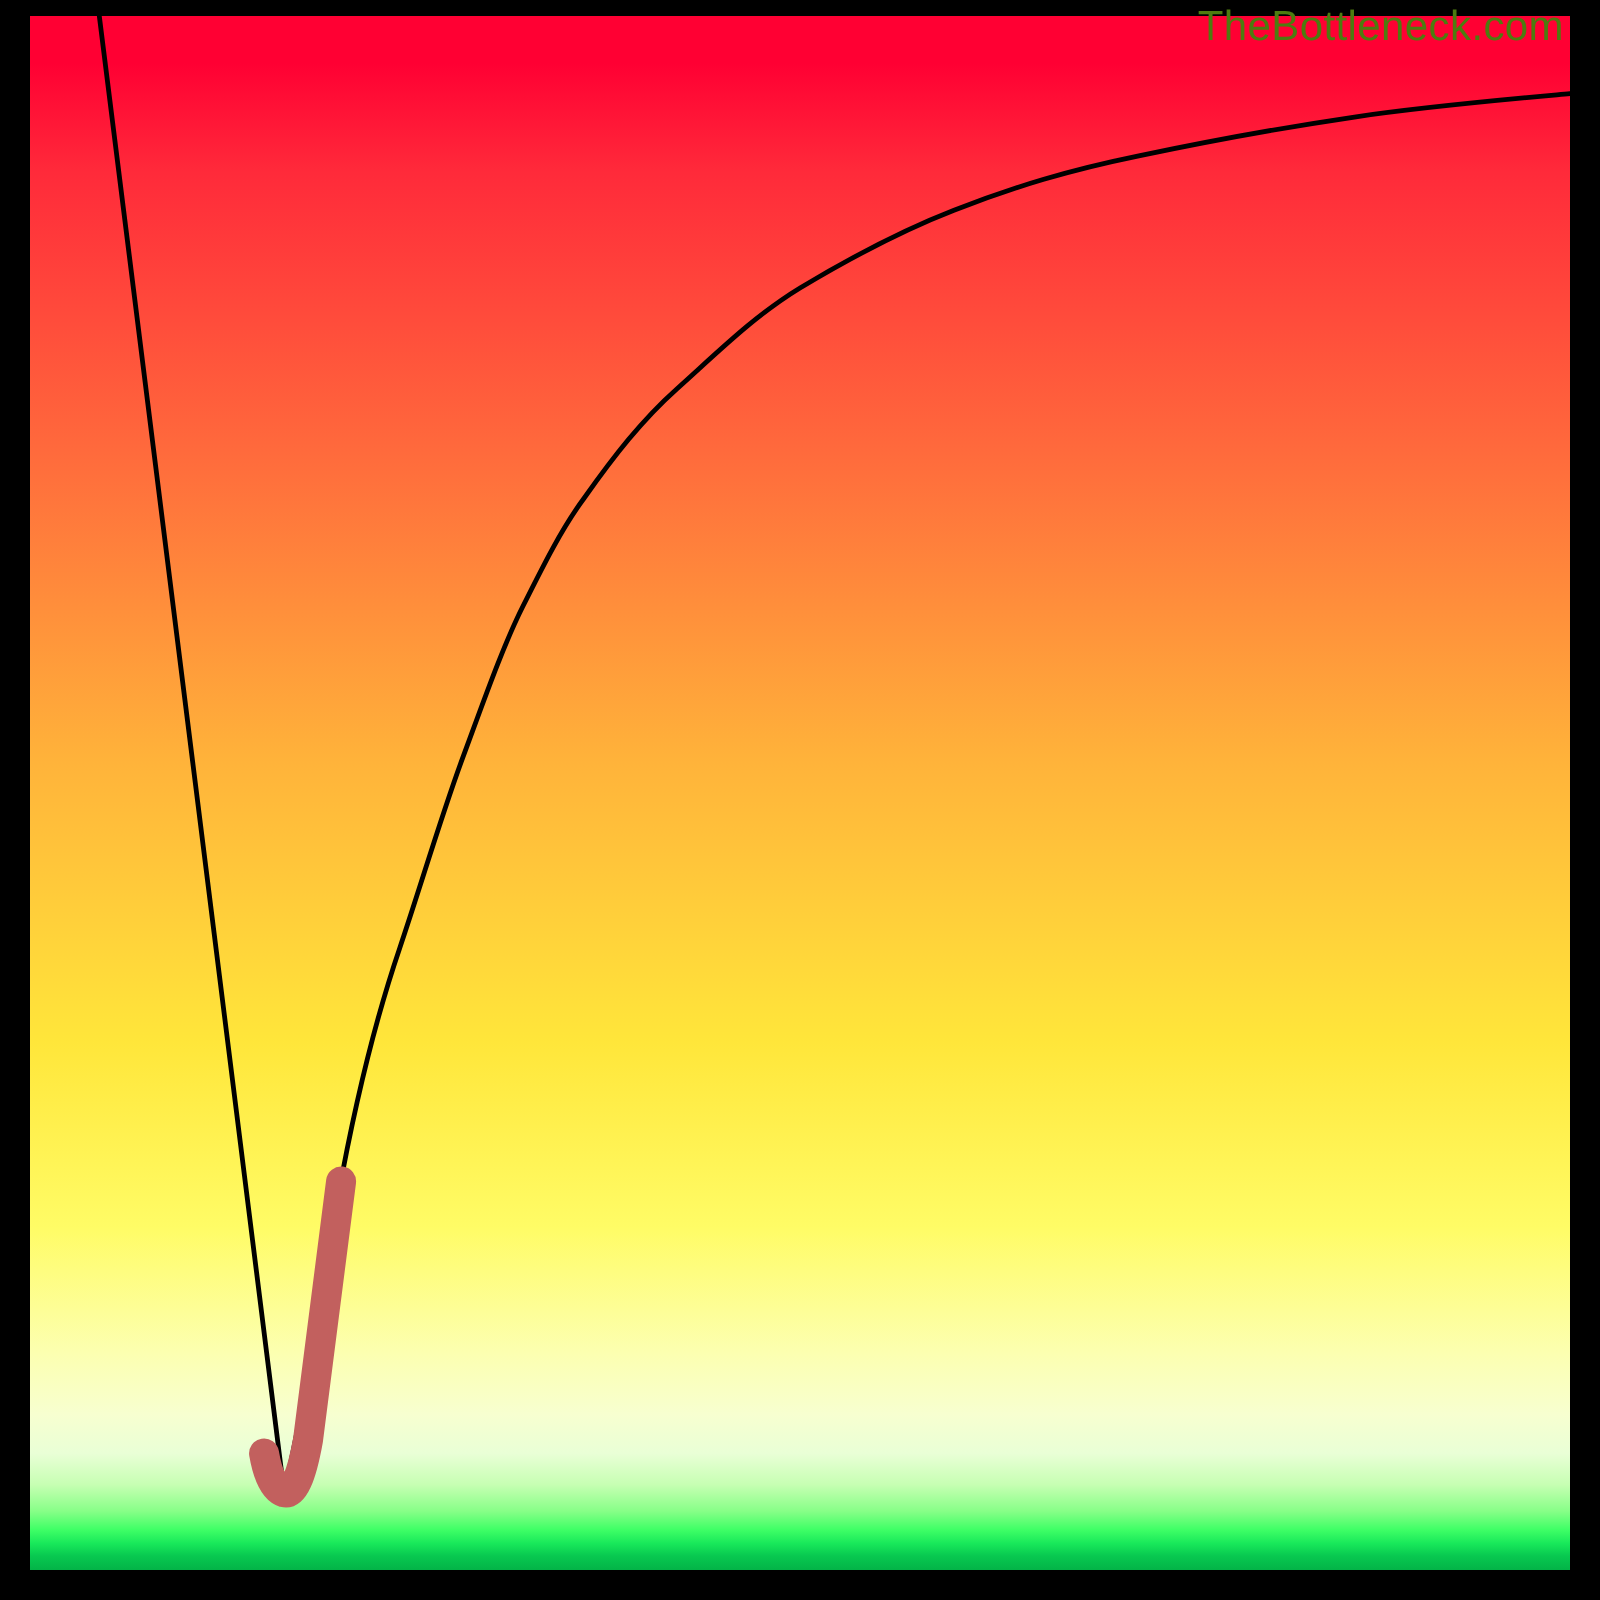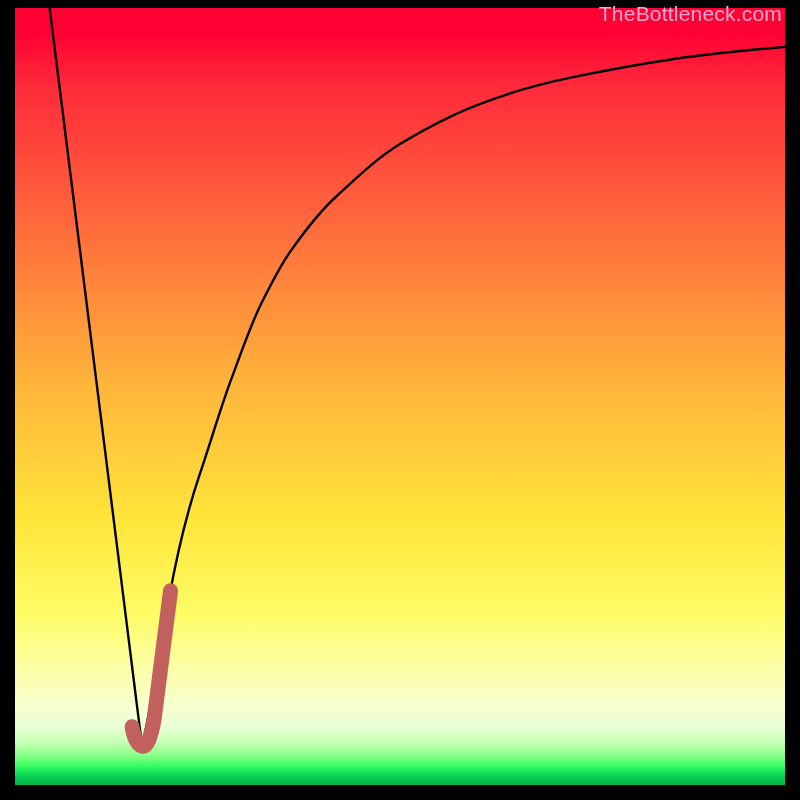--- a/index.html
+++ b/index.html
@@ -54,21 +54,21 @@
     top: 0;
     width: 100%;
     height: 100%;
     overflow: visible;
   }
 
   .attribution {
     position: absolute;
     top: 2px;
     right: 18px;
-    color: #f9a8d4;
+    color: #4d7c0f;
     font-size: 21px;
     letter-spacing: 0.2px;
     font-weight: 400;
     user-select: none;
   }
 </style>
 </head>
 <body>
 
 <div class="stage">

